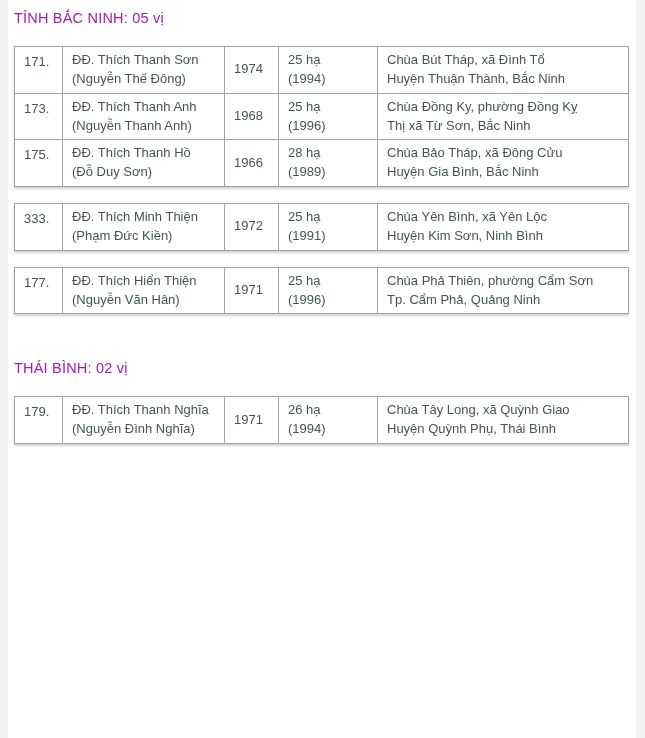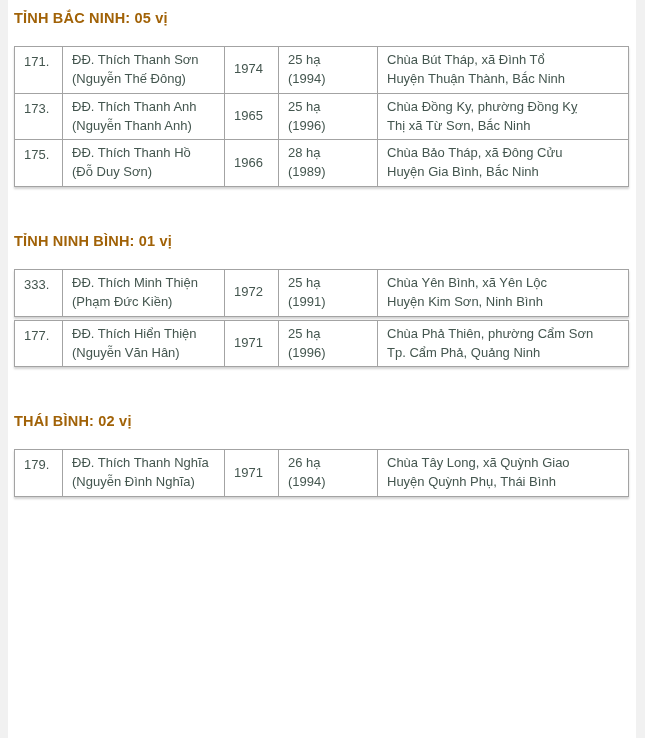--- a/index.html
+++ b/index.html
@@ -19,31 +19,31 @@
     position: absolute;
     left: 8px;
     top: 0;
     width: 628px;
     height: 738px;
     background: #ffffff;
     box-sizing: border-box;
   }
   .section h3 {
     font-size: 14.5px;
-    font-weight: bold;
-    color: #a16207;
+    font-weight: normal;
+    color: #a21caf;
     letter-spacing: 0.2px;
     margin: 46px 0 20px 6px;
   }
   .section:first-child h3 { margin-top: 0; padding-top: 10px; }
   table {
     border-collapse: collapse;
     table-layout: fixed;
     width: 614px;
-    margin: 3px 0 0 6px;
+    margin: 16px 0 0 6px;
     background: #fff;
     box-shadow: 0 2px 2px rgba(0,0,0,0.18);
   }
   td {
     border: 1px solid #a3a3a3;
     font-size: 13px;
     color: #44564f;
     line-height: 1.45;
     padding: 4px 8px 4px 9px;
     height: 43px;
@@ -73,36 +73,35 @@
             <tr>
               <td class="col-no">171.</td>
               <td class="col-name">ĐĐ. Thích Thanh Sơn<br>(Nguyễn Thế Đông)</td>
               <td class="col-year">1974</td>
               <td class="col-ha">25 hạ<br>(1994)</td>
               <td class="col-addr">Chùa Bút Tháp, xã Đình Tổ<br>Huyện Thuận Thành, Bắc Ninh</td>
             </tr>
             <tr>
               <td class="col-no">173.</td>
               <td class="col-name">ĐĐ. Thích Thanh Anh<br>(Nguyễn Thanh Anh)</td>
-              <td class="col-year">1965</td>
+              <td class="col-year">1968</td>
               <td class="col-ha">25 hạ<br>(1996)</td>
               <td class="col-addr">Chùa Đồng Ky, phường Đồng Kỵ<br>Thị xã Từ Sơn, Bắc Ninh</td>
             </tr>
             <tr>
               <td class="col-no">175.</td>
               <td class="col-name">ĐĐ. Thích Thanh Hồ<br>(Đỗ Duy Sơn)</td>
               <td class="col-year">1966</td>
               <td class="col-ha">28 hạ<br>(1989)</td>
               <td class="col-addr">Chùa Bảo Tháp, xã Đông Cửu<br>Huyện Gia Bình, Bắc Ninh</td>
             </tr>
           </tbody>
         </table>
       </div>
       <div class="section">
-        <h3>TỈNH NINH BÌNH: 01 vị</h3>
         <table>
           <colgroup>
             <col style="width: 48px;">
             <col style="width: 162px;">
             <col style="width: 54px;">
             <col style="width: 99px;">
             <col style="width: 251px;">
           </colgroup>
           <tbody>
             <tr>

